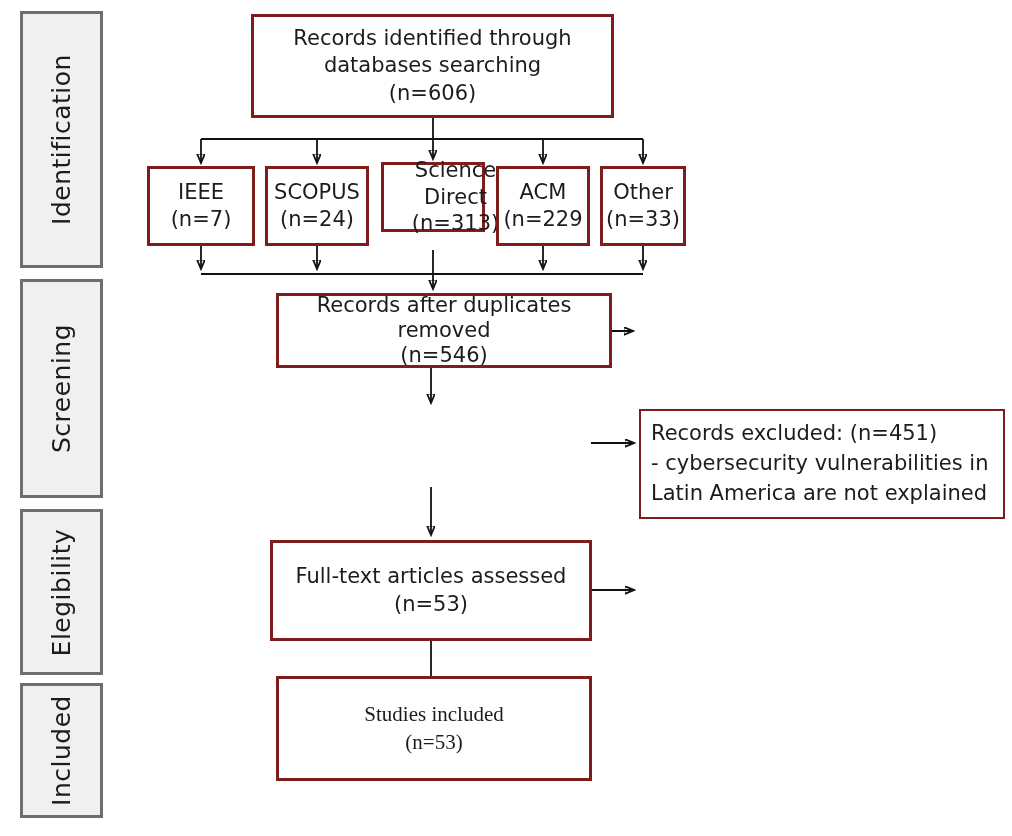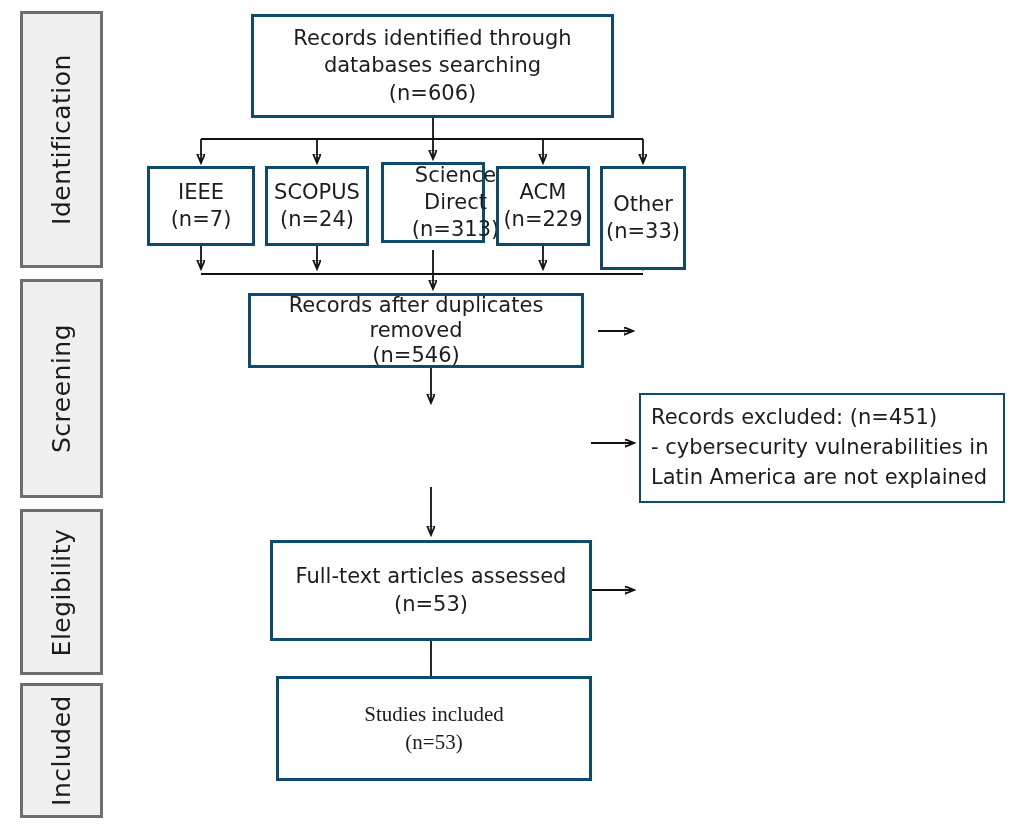--- a/index.html
+++ b/index.html
@@ -24,21 +24,21 @@
   }
   .arrows path {
     stroke: #111111;
     stroke-width: 1.8;
     fill: none;
   }
   .box {
     position: absolute;
     box-sizing: border-box;
     background: #ffffff;
-    border: 3px solid #0c4a6e;
+    border: 3px solid #7f1d1d;
     display: flex;
     align-items: center;
     justify-content: center;
     text-align: center;
     font-size: 21px;
     line-height: 1.3;
   }
   .box .txt { white-space: pre-line; }
   .sidebox {
     border-width: 2.5px;
@@ -59,21 +59,21 @@
   }
   .stage .vlabel {
     transform: rotate(-90deg);
     white-space: nowrap;
     font-size: 25px;
     letter-spacing: 0.5px;
     color: #1c1c1c;
   }
   .dbbox { font-size: 21px; line-height: 1.28; }
   .dbbox .inner { display: flex; flex-direction: column; align-items: center; }
-  .excl-lines { line-height: 1.42; }
+  .excl-lines { line-height: 1.42; margin-top: 16px; }
 </style>
 </head>
 <body>
 
 <div class="canvas">
 
   <svg class="arrows" viewBox="0 0 1012 836" xmlns="http://www.w3.org/2000/svg">
     <defs>
       <marker id="ah" markerWidth="11" markerHeight="9" refX="8.5" refY="4" orient="auto" markerUnits="userSpaceOnUse">
         <path d="M0,0 L9.5,4 L0,8 z" fill="#111111" stroke="none"></path>
@@ -128,41 +128,41 @@
       <span class="txt">IEEE</span>
       <span class="txt">(n=7)</span>
     </span>
   </div>
   <div class="box dbbox" style="left:265px; top:166px; width:104px; height:80px;">
     <span class="inner">
       <span class="txt">SCOPUS</span>
       <span class="txt">(n=24)</span>
     </span>
   </div>
-  <div class="box dbbox" style="left:381px; top:162px; width:104px; height:81px;padding-left:45px;">
+  <div class="box dbbox" style="left:381px; top:162px; width:104px; height:70px;padding-left:45px;">
     <span class="inner">
       <span class="txt">Science
 Direct</span>
       <span class="txt">(n=313)</span>
     </span>
   </div>
   <div class="box dbbox" style="left:496px; top:166px; width:94px; height:80px;text-align:center;">
     <span class="inner">
       <span class="txt">ACM</span>
       <span class="txt">(n=229</span>
     </span>
   </div>
-  <div class="box dbbox" style="left:600px; top:166px; width:86px; height:104px;">
+  <div class="box dbbox" style="left:600px; top:166px; width:86px; height:80px;">
     <span class="inner">
       <span class="txt">Other</span>
       <span class="txt">(n=33)</span>
     </span>
   </div>
 
-  <div class="box" style="left:248px; top:293px; width:336px; height:75px; line-height:1.2;">
+  <div class="box" style="left:276px; top:293px; width:336px; height:75px; line-height:1.2;">
     <span class="txt">Records after duplicates
 removed
 (n=546)</span>
   </div>
 
   <div class="box sidebox excl-lines" style="left:639px; top:393px; width:366px; height:110px;">
     <span class="txt">Records excluded:  (n=451)
 - cybersecurity vulnerabilities in
 Latin America are not explained</span>
   </div>

